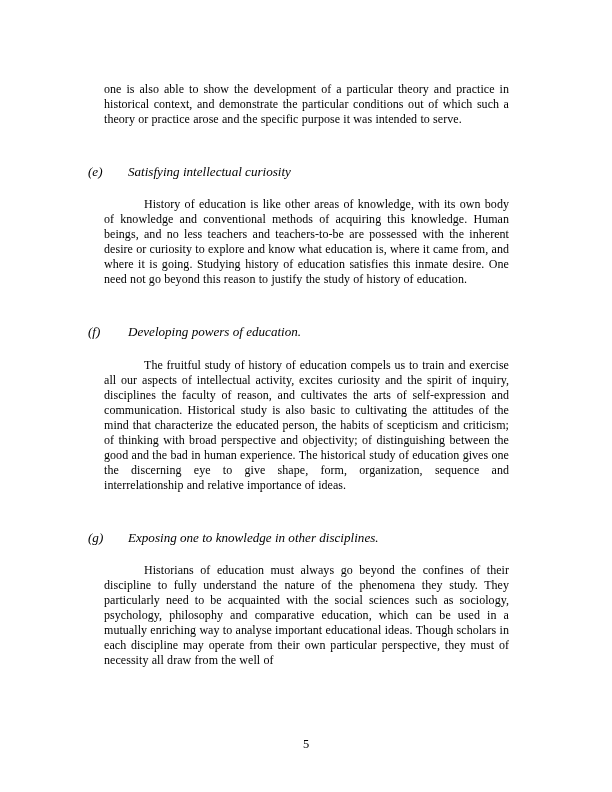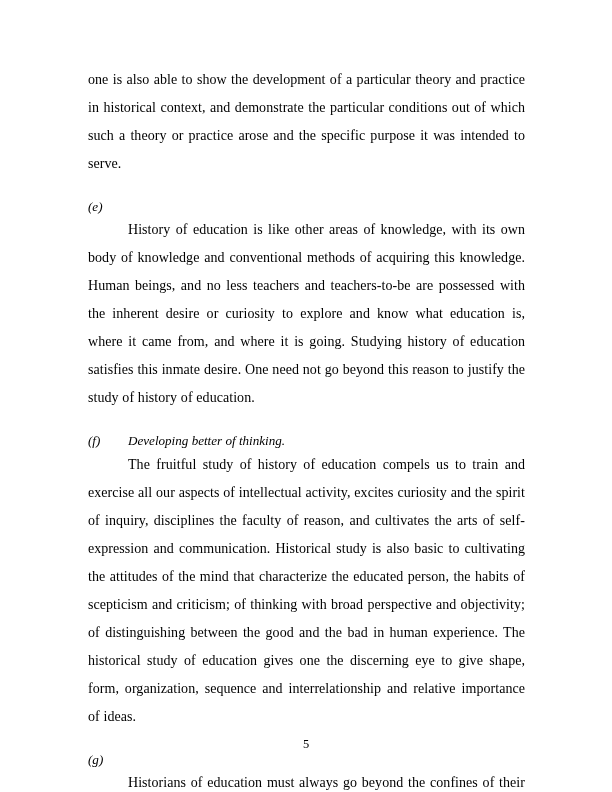--- a/index.html
+++ b/index.html
@@ -20,23 +20,23 @@
     box-sizing: border-box;
     overflow: hidden;
   }
   .content {
     position: absolute;
     left: 88px;
     top: 66px;
     width: 437px;
   }
   p.body-par {
-    margin: 0;
-    font-size: 14px;
-    line-height: 28px;
+    margin: 16px;
+    font-size: 12px;
+    line-height: 15px;
     text-align: justify;
     text-indent: 40px;
     letter-spacing: 0.05px;
     word-spacing: 0.2px;
   }
   p.body-par.no-indent {
     text-indent: 0;
   }
   .section-head {
     margin: 0;
@@ -72,34 +72,36 @@
 <div class="page">
   <div class="content">
 
     <p class="body-par no-indent">one is also able to show the development of a particular theory and practice in historical context, and demonstrate the particular conditions out of which such a theory or practice arose and the specific purpose it was intended to serve.</p>
 
 
     <div class="gap-head"></div>
 
     <div class="section-head">
       <span class="marker">(e)</span>
+      <span class="heading-text">Satisfying intellectual curiosity</span>
     </div>
     <p class="body-par">History of education is like other areas of knowledge,  with its own body of knowledge and conventional methods of acquiring this knowledge.      Human beings, and no less teachers and teachers-to-be are possessed with the inherent desire or curiosity to explore and know what education is, where it came from, and where it is going.   Studying history of education satisfies this inmate desire.       One need not go beyond this reason to justify the study of history of education.</p>
 
     <div class="gap-head"></div>
 
     <div class="section-head">
       <span class="marker">(f)</span>
-      <span class="heading-text">Developing better of thinking.</span>
+      <span class="heading-text">Developing powers of education.</span>
     </div>
     <p class="body-par">The fruitful study of history of education compels us to train and exercise all our aspects of intellectual activity, excites curiosity and the spirit of inquiry, disciplines the faculty of reason, and cultivates the arts of self-expression and communication.      Historical study is also basic to cultivating the attitudes of the mind that characterize the educated person, the habits of scepticism and criticism; of thinking with broad perspective and objectivity; of distinguishing between the good and the bad in human experience.   The historical study of education gives one the discerning eye to give shape, form, organization, sequence and interrelationship and relative importance of ideas.</p>
 
     <div class="gap-small"></div>
 
     <div class="section-head">
       <span class="marker">(g)</span>
+      <span class="heading-text">Exposing one to knowledge in other disciplines.</span>
     </div>
     <p class="body-par">Historians of education must always go beyond the confines of their discipline to fully understand the nature of the phenomena they study. They particularly need to be acquainted with the social sciences such as sociology, psychology, philosophy and comparative education, which can be used in a mutually enriching way to analyse important educational ideas.    Though scholars in each discipline may operate from their own particular perspective, they must of necessity all draw from the well of</p>
 
   </div>
 
   <div class="page-number">5</div>
 </div>
 
 </body></html>

